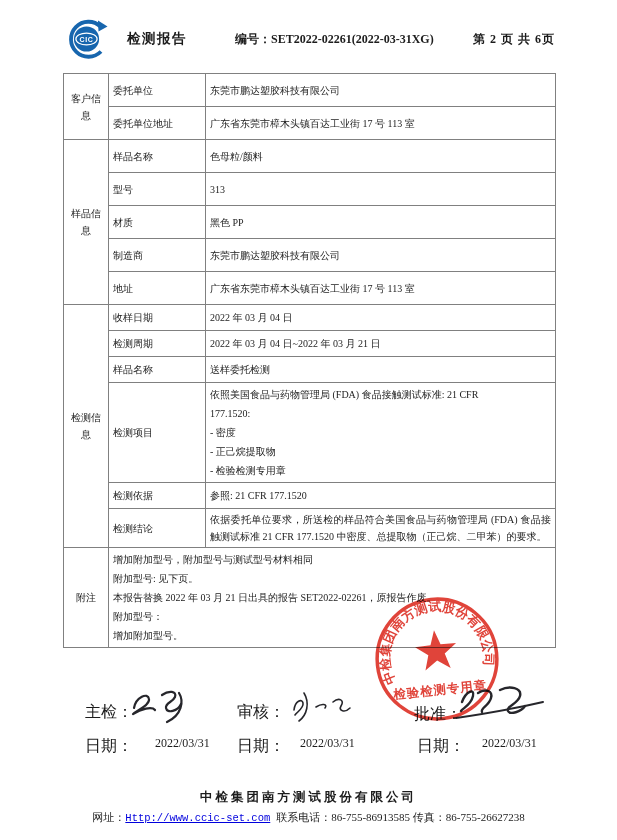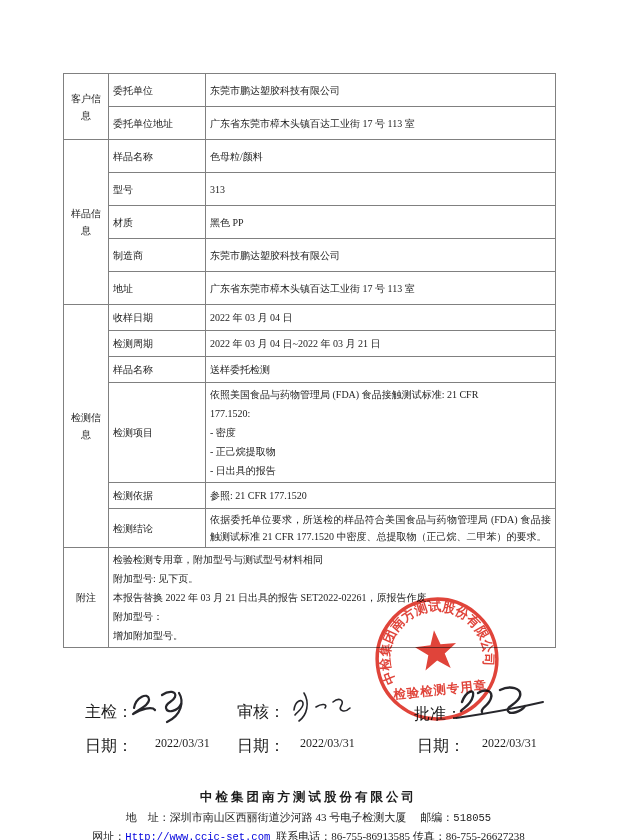--- a/index.html
+++ b/index.html
@@ -45,20 +45,34 @@
   .mono{font-family:"Liberation Mono","DejaVu Sans Mono",monospace;font-size:10.5px;}
   .link{color:#0000dd;text-decoration:underline;cursor:pointer;}
   .pad-l{margin-left:14px;}
   .pad-s{margin-left:6px;}
 </style>
 </head>
 <body>
 
 <div class="page">
 
+  <div class="header">
+    <svg class="logo" width="47" height="44" viewBox="0 0 47 44">
+      <path d="M 37.5,9.5 A 17.5,17.5 0 1 0 38,34.5" fill="none" stroke="#1766ae" stroke-width="3.8"></path>
+      <polygon points="35,3.5 44.5,9.5 35.5,14.5" fill="#1766ae"></polygon>
+      <circle cx="23.5" cy="22" r="12.6" fill="#1766ae"></circle>
+      <ellipse cx="23.5" cy="22" rx="10.6" ry="5.9" fill="none" stroke="#ffffff" stroke-width="1.2"></ellipse>
+      <text x="23.5" y="24.6" text-anchor="middle" font-family="Liberation Sans, sans-serif" font-size="7" font-weight="bold" letter-spacing="0.6" fill="#ffffff">CIC</text>
+    </svg>
+    <div class="hdr-title">检测报告</div>
+    <div class="hdr-no">
+      <span>编号：</span><span>SET2022-02261(2022-03-31XG)</span>
+    </div>
+    <div class="hdr-page">第 2 页 共 6页</div>
+  </div>
 
   <table class="report">
     <colgroup>
         <col style="width:45px">
         <col style="width:97px">
         <col style="width:350px">
       </colgroup>
     <tbody>
 
       <tr class="h33">
@@ -106,36 +120,36 @@
         <td class="lbl">样品名称</td>
         <td class="val">送样委托检测</td>
       </tr>
       <tr>
         <td class="lbl">检测项目</td>
         <td class="items">
           <div>依照美国食品与药物管理局 (FDA) 食品接触测试标准: 21 CFR</div>
           <div>177.1520:</div>
           <div>- 密度</div>
           <div>- 正己烷提取物</div>
-          <div>- 日出具的报告</div>
+          <div>- 检验检测专用章</div>
         </td>
       </tr>
       <tr class="h26">
         <td class="lbl">检测依据</td>
         <td class="val">参照: 21 CFR 177.1520</td>
       </tr>
       <tr>
         <td class="lbl">检测结论</td>
         <td class="concl">依据委托单位要求，所送检的样品符合美国食品与药物管理局 (FDA) 食品接触测试标准 21 CFR 177.1520 中密度、总提取物（正己烷、二甲苯）的要求。</td>
       </tr>
 
       <tr>
         <td class="sec">附注</td>
         <td class="notes" colspan="2">
-          <div>检验检测专用章，附加型号与测试型号材料相同</div>
+          <div>增加附加型号，附加型号与测试型号材料相同</div>
           <div>附加型号: 见下页。</div>
           <div>本报告替换 2022 年 03 月 21 日出具的报告 SET2022-02261，原报告作废。</div>
           <div>附加型号：</div>
           <div>增加附加型号。</div>
         </td>
       </tr>
     </tbody>
   </table>
 
   <div class="sig-label" style="left:85px;top:702px">主检：</div>
@@ -175,20 +189,17 @@
     <text font-size="12.5" font-weight="bold" fill="#de352b" font-family="Liberation Serif, serif">
       <textPath href="#ringPath" startOffset="0" textLength="176" lengthAdjust="spacingAndGlyphs">中检集团南方测试股份有限公司</textPath>
     </text>
     <polygon fill="#de352b" points="63,35 67.9,49.2 83,49.5 71,58.6 75.3,73 63,64.4 50.7,73 55,58.6 43,49.5 58.1,49.2"></polygon>
     <text x="63" y="97" text-anchor="middle" font-size="12" font-weight="bold" letter-spacing="1" fill="#de352b" font-family="Liberation Serif, serif">检验检测专用章</text>
   </svg>
 
   <div class="footer">
     <div class="f-company">中检集团南方测试股份有限公司</div>
     <div class="f-line">
-      <span>地　址：</span><span>深圳市南山区西丽街道沙河路 43 号电子检测大厦</span><span class="pad-l">邮编：</span><span class="mono">518055</span>
-    </div>
-    <div class="f-line">
       <span>网址：</span><a class="mono link">Http://www.ccic-set.com</a><span class="pad-s">联系电话：86-755-86913585 传真：86-755-26627238</span>
     </div>
   </div>
 
 </div>
 
 </body></html>

